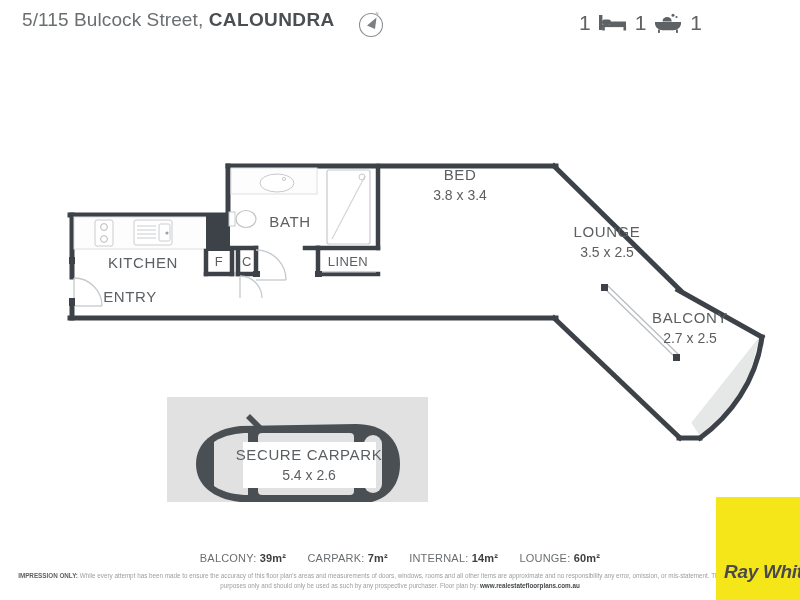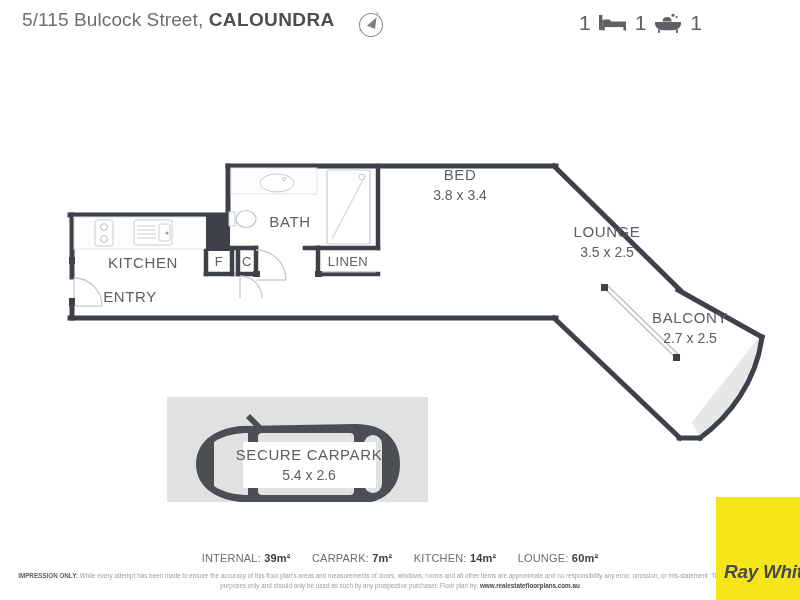--- a/index.html
+++ b/index.html
@@ -328,23 +328,23 @@
 
     <rect x="243" y="390" width="133" height="46" fill="#ffffff"></rect>
     <text class="rmlabel rmname" x="309" y="408">SECURE CARPARK</text>
     <text class="rmlabel rmdim" x="309" y="428">5.4 x 2.6</text>
   </g>
 
 </svg>
 </div>
 
 <div id="areas">
-  <span class="k"><span>INTERNAL:</span> <b>39m²</b></span>
+  <span class="k"><span>BALCONY:</span> <b>39m²</b></span>
   <span class="k"><span>CARPARK:</span> <b>7m²</b></span>
-  <span class="k"><span>KITCHEN:</span> <b>14m²</b></span>
+  <span class="k"><span>INTERNAL:</span> <b>14m²</b></span>
   <span class="k"><span>LOUNGE:</span> <b>60m²</b></span>
 </div>
 
 <div id="disclaimer">
   <span class="lead">IMPRESSION ONLY:</span><span> While every attempt has been made to ensure the accuracy of this floor plan's areas and measurements of doors, windows, rooms and all other items are approximate and no responsibility any error, omission, or mis-statement. This plan is for illustrative purposes only and should only be used as such by any prospective purchaser. Floor plan by: </span><span class="site">www.realestatefloorplans.com.au</span>
 </div>
 
 <div id="brand">
   <div class="txt">Ray White</div>
 </div>

